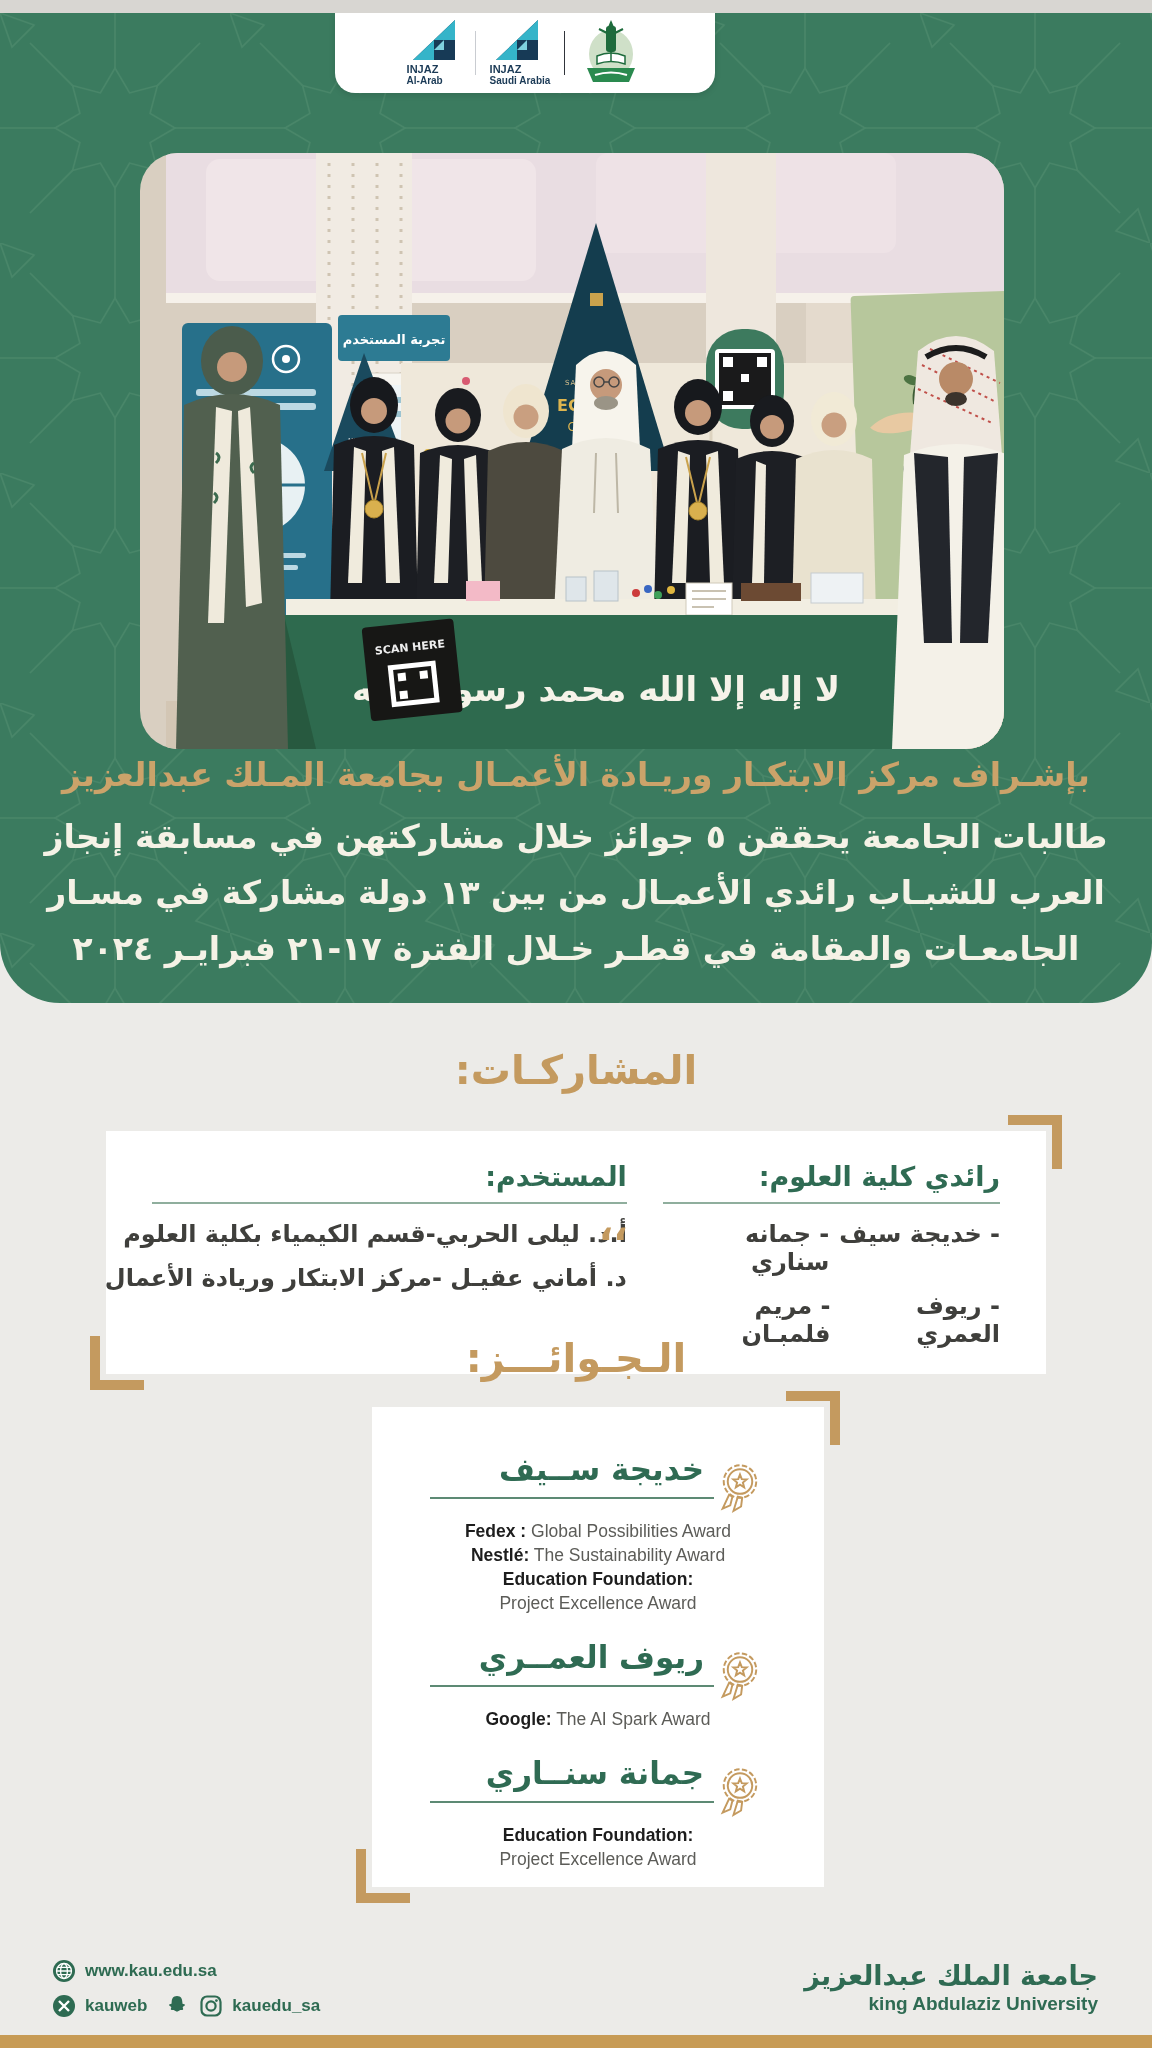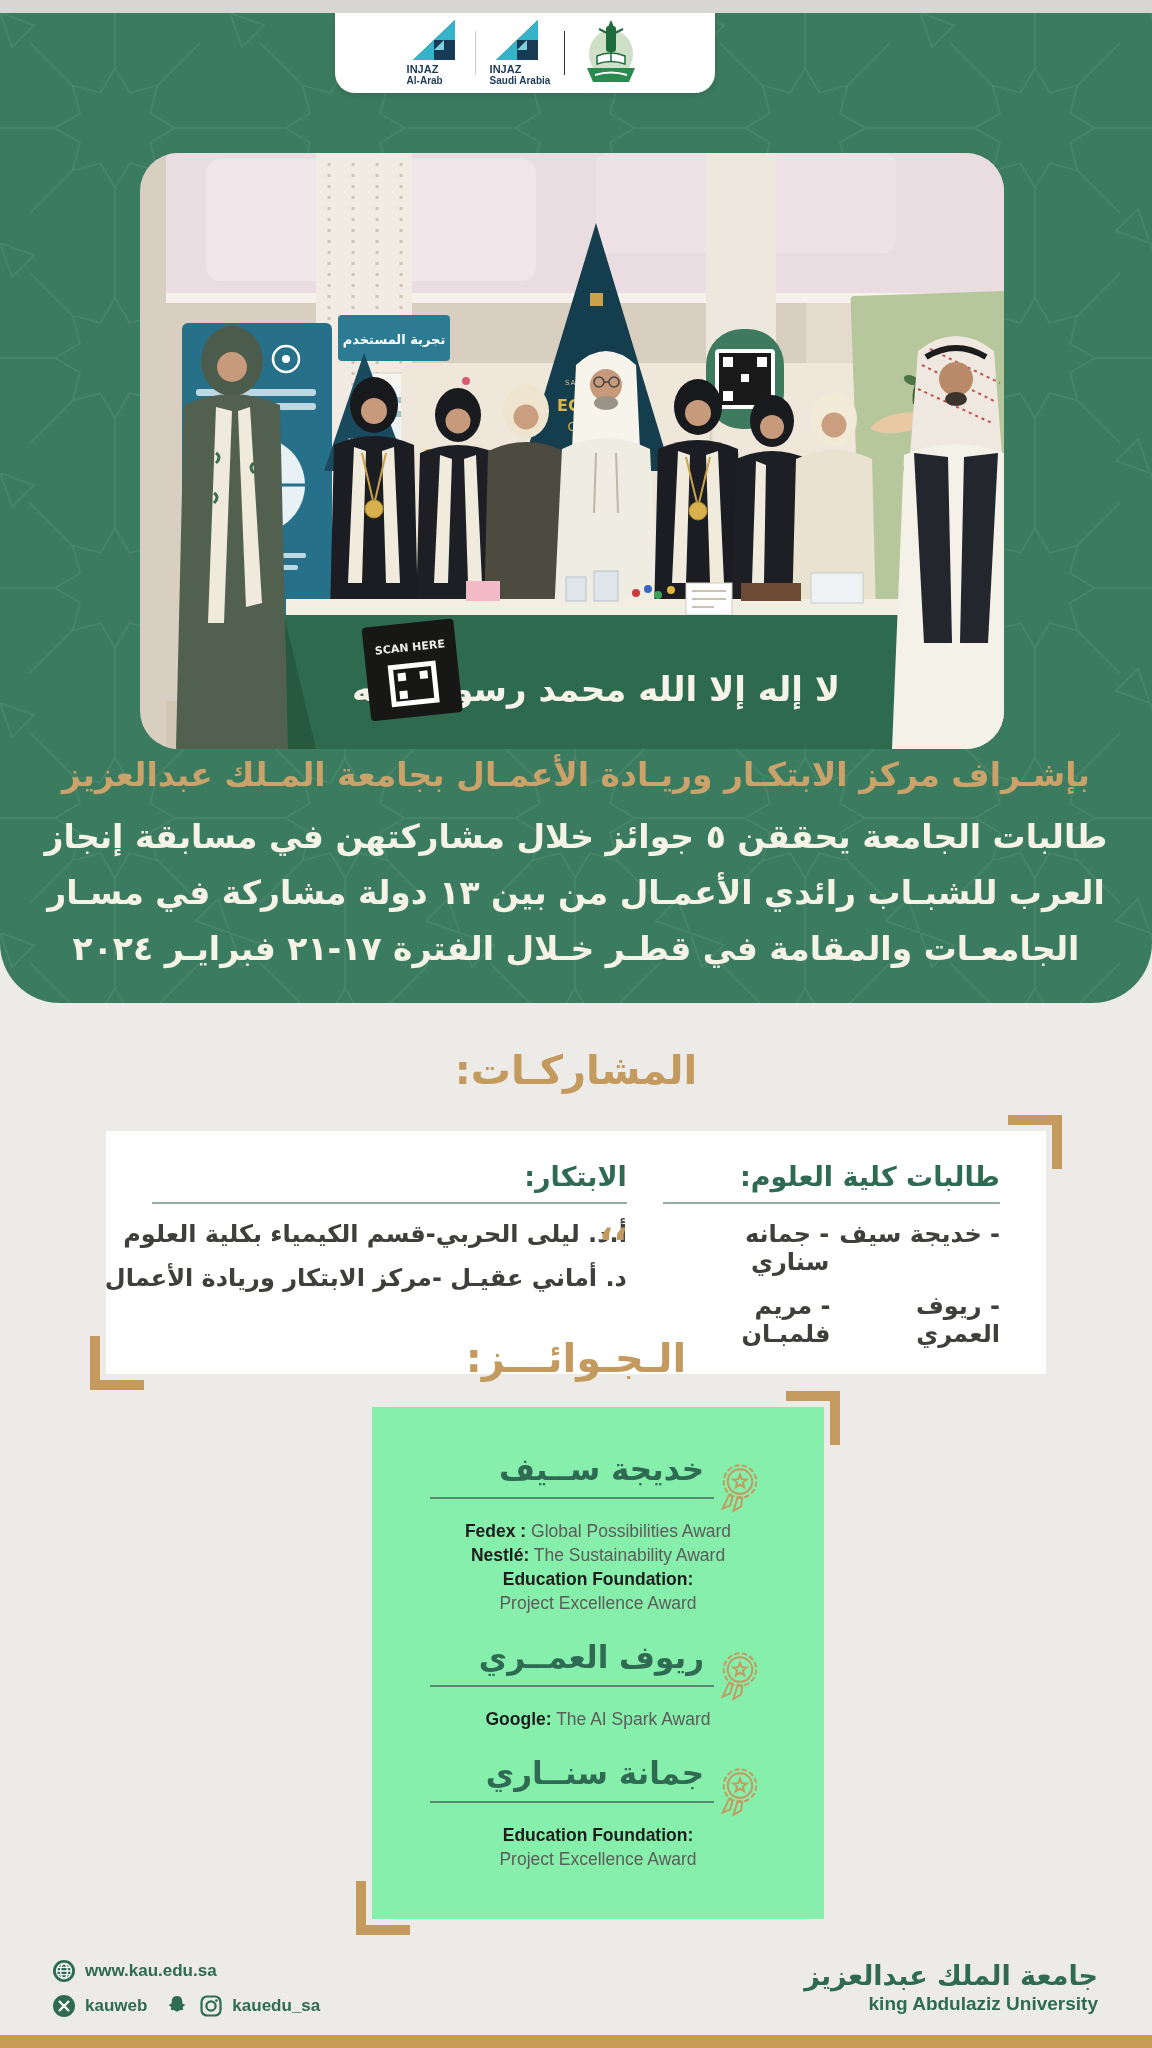--- a/index.html
+++ b/index.html
@@ -72,22 +72,22 @@
   .names-row { display:flex; margin-top:16px; color:#3f3f3c; font-size:24px; font-weight:bold; }
   .names-row span:first-child { width:52%; }
   .sup-line { margin-top:16px; color:#3f3f3c; font-size:24px; font-weight:bold; white-space:nowrap; }
   .quote-mark {
     position:absolute; right:44.5%; top:96px; color:#c49a5f;
     font-size:38px; font-weight:bold; line-height:0;
   }
 
   .awards-card-wrap { left:372px; top:1394px; width:452px; }
   .awards-card {
-    position:relative; background:#86efac; width:100%; min-height:478px;
-    padding:44px 58px 48px;
+    position:relative; background:#ffffff; width:100%; min-height:478px;
+    padding:44px 58px 16px;
   }
   .award-head { display:flex; direction:rtl; align-items:flex-end; }
   .award-medal { flex:0 0 52px; margin-bottom:-14px; }
   .award-namewrap { flex:1; border-bottom:2px solid #5d8a74; padding:0 10px 10px 0; text-align:right; direction:rtl; }
   .award-name { color:#2f6b53; font-size:31px; font-weight:bold; }
   .award-lines { margin-top:20px; direction:ltr; text-align:center; }
   .award-line { font-size:17.5px; line-height:24px; color:#5c5c58; font-family:"Liberation Sans",sans-serif; }
   .award-line b { color:#1d1d1d; }
   .award-entry + .award-entry { margin-top:24px; }
 
@@ -349,33 +349,33 @@
       <div>العرب للشبـاب رائدي الأعمـال من بين ١٣ دولة مشاركة في مسـار</div>
       <div>الجامعـات والمقامة في قطـر خـلال الفترة ١٧-٢١ فبرايـر ٢٠٢٤</div>
     </div>
   </div>
 
   <div class="section-title participants-title">المشاركـات:</div>
 
   <div class="bracket-wrap participants-card-wrap">
     <div class="participants-card">
       <div class="pcol students">
-        <div class="pcol-heading">طالبات كلية العلوم:</div>
+        <div class="pcol-heading">رائدي كلية العلوم:</div>
         <div class="pcol-rule"></div>
         <div class="names-row">
           <span>- خديجة سيف</span>
           <span>- جمانه سناري</span>
         </div>
         <div class="names-row">
           <span>- ريوف العمري</span>
           <span>- مريم فلمبـان</span>
         </div>
       </div>
       <div class="pcol supervisors">
-        <div class="pcol-heading">الابتكار:</div>
+        <div class="pcol-heading">المستخدم:</div>
         <div class="pcol-rule"></div>
         <div class="sup-line">أ.د. ليلى الحربي-قسم الكيمياء بكلية العلوم</div>
         <div class="sup-line">د. أماني عقيـل -مركز الابتكار وريادة الأعمال</div>
       </div>
       <div class="quote-mark">،،</div>
     </div>
     <div class="corner tr"></div>
     <div class="corner bl"></div>
   </div>
 

